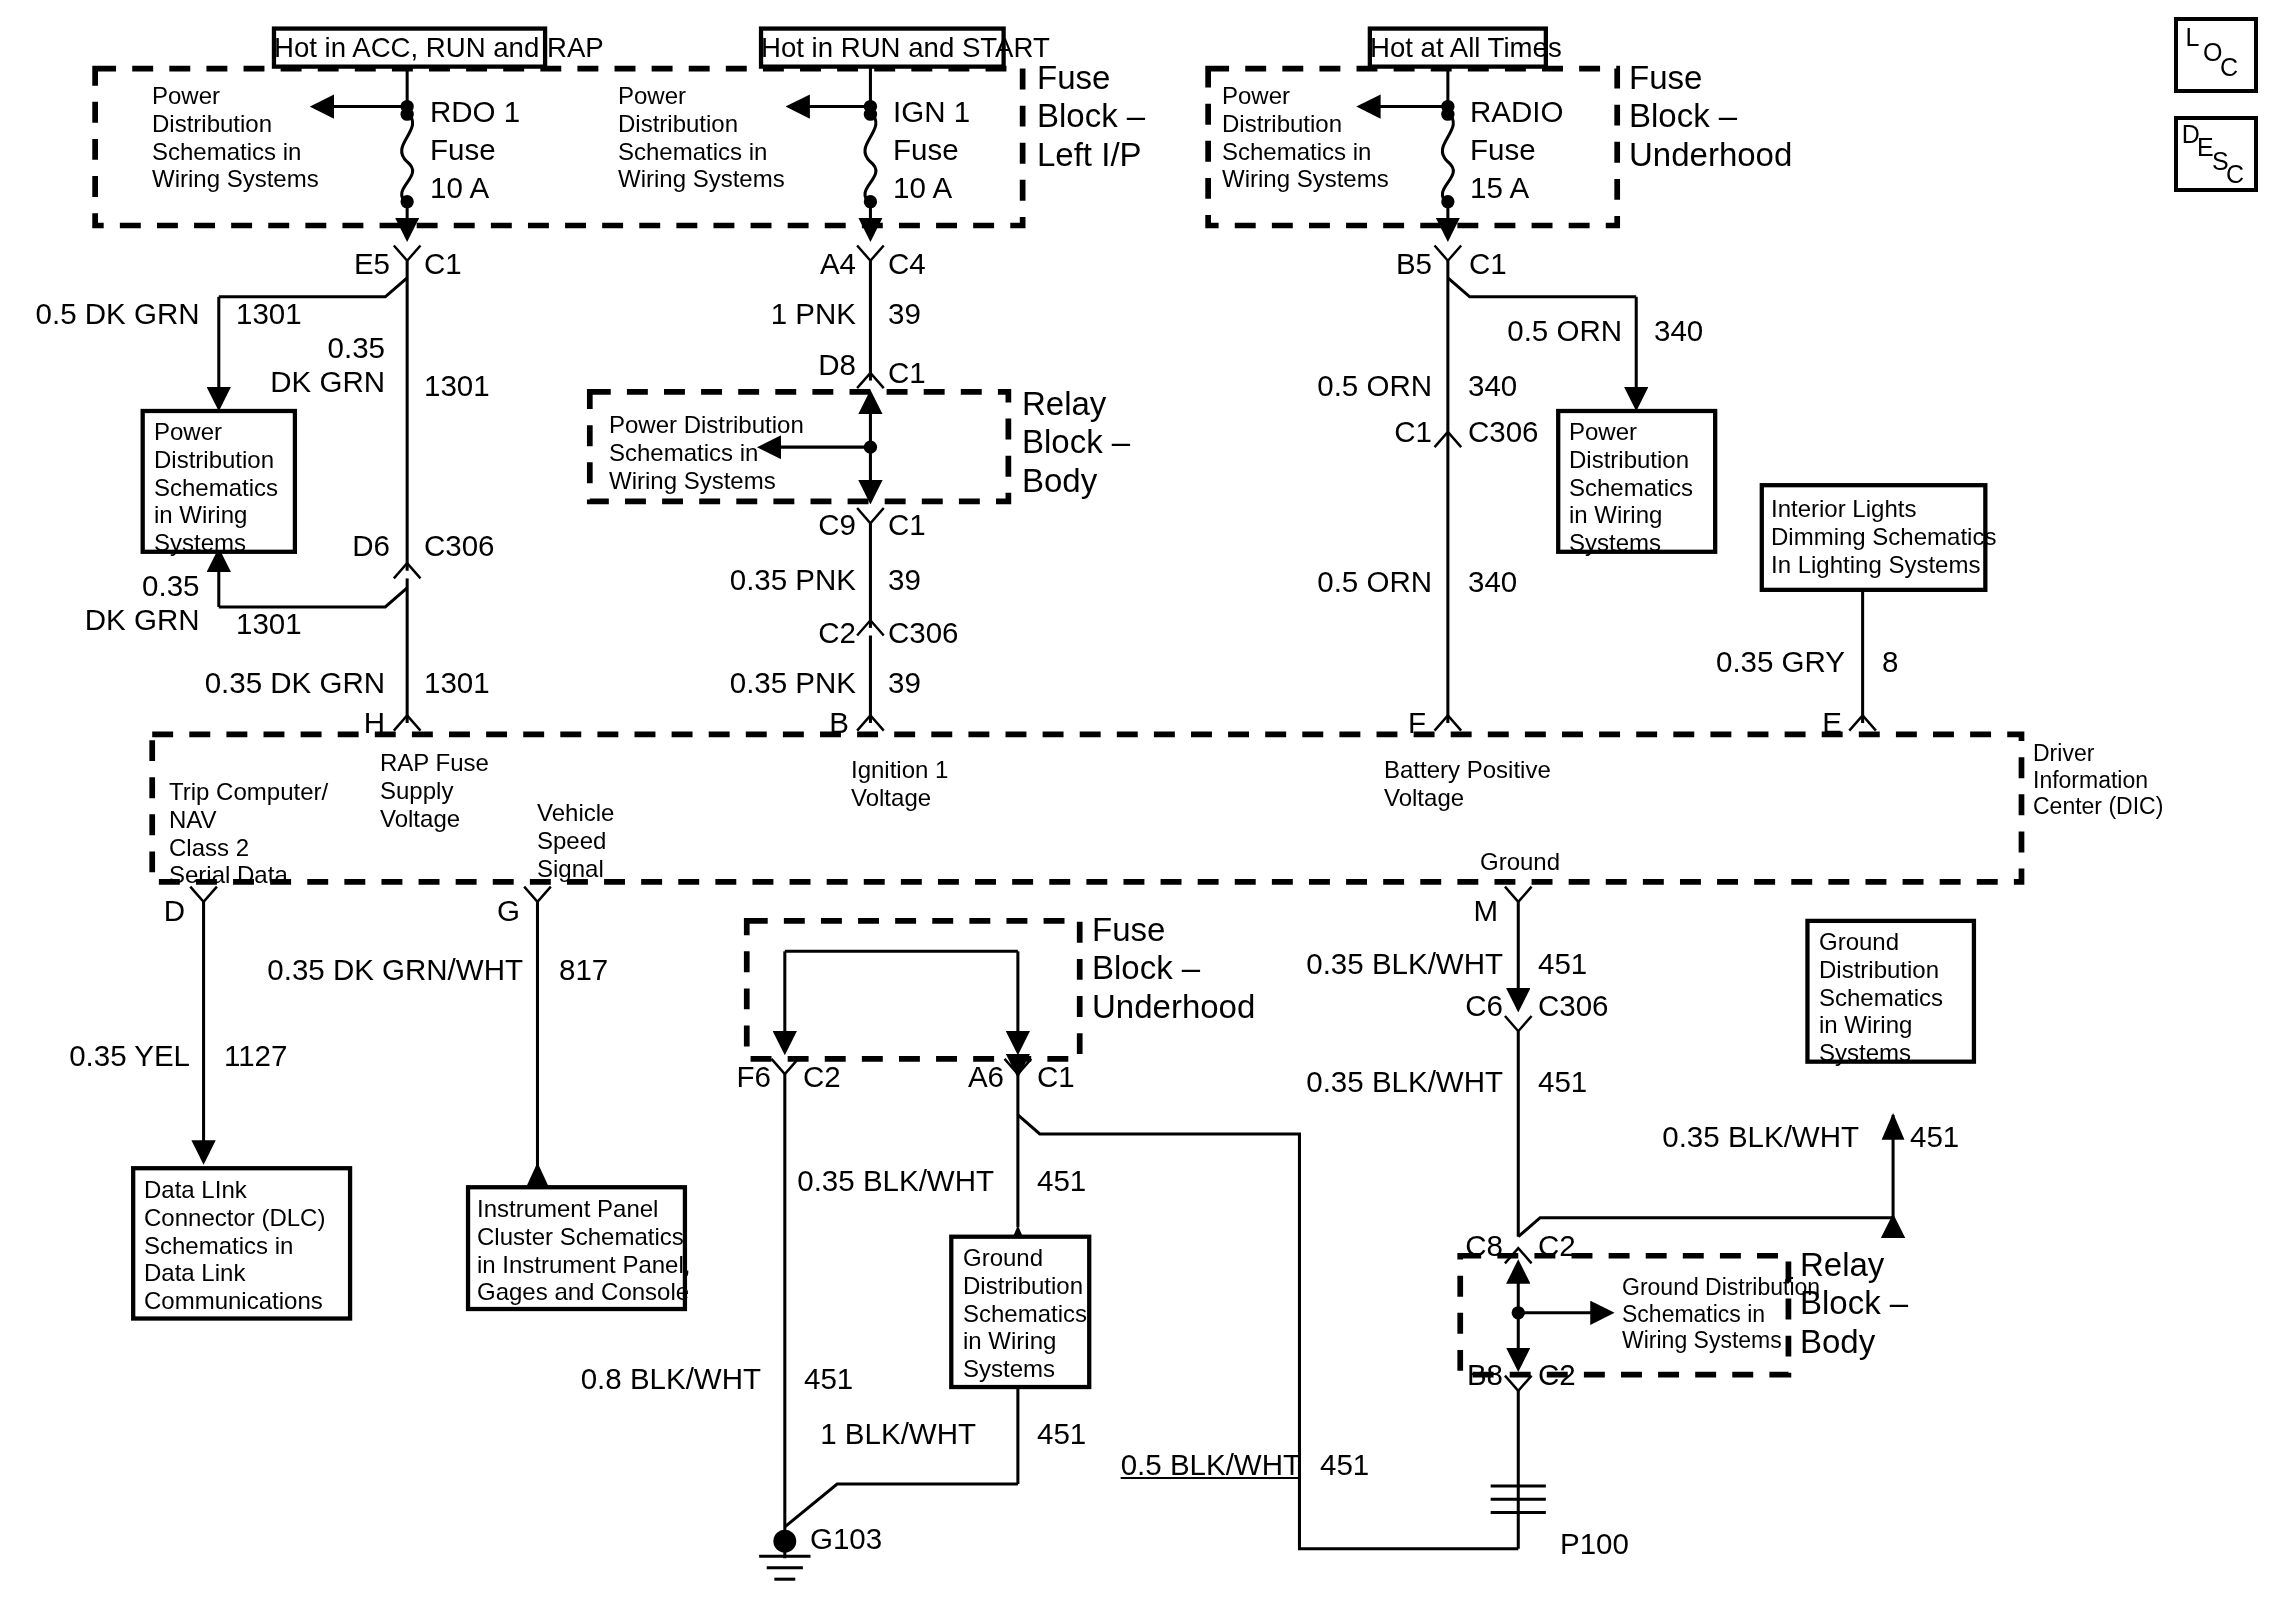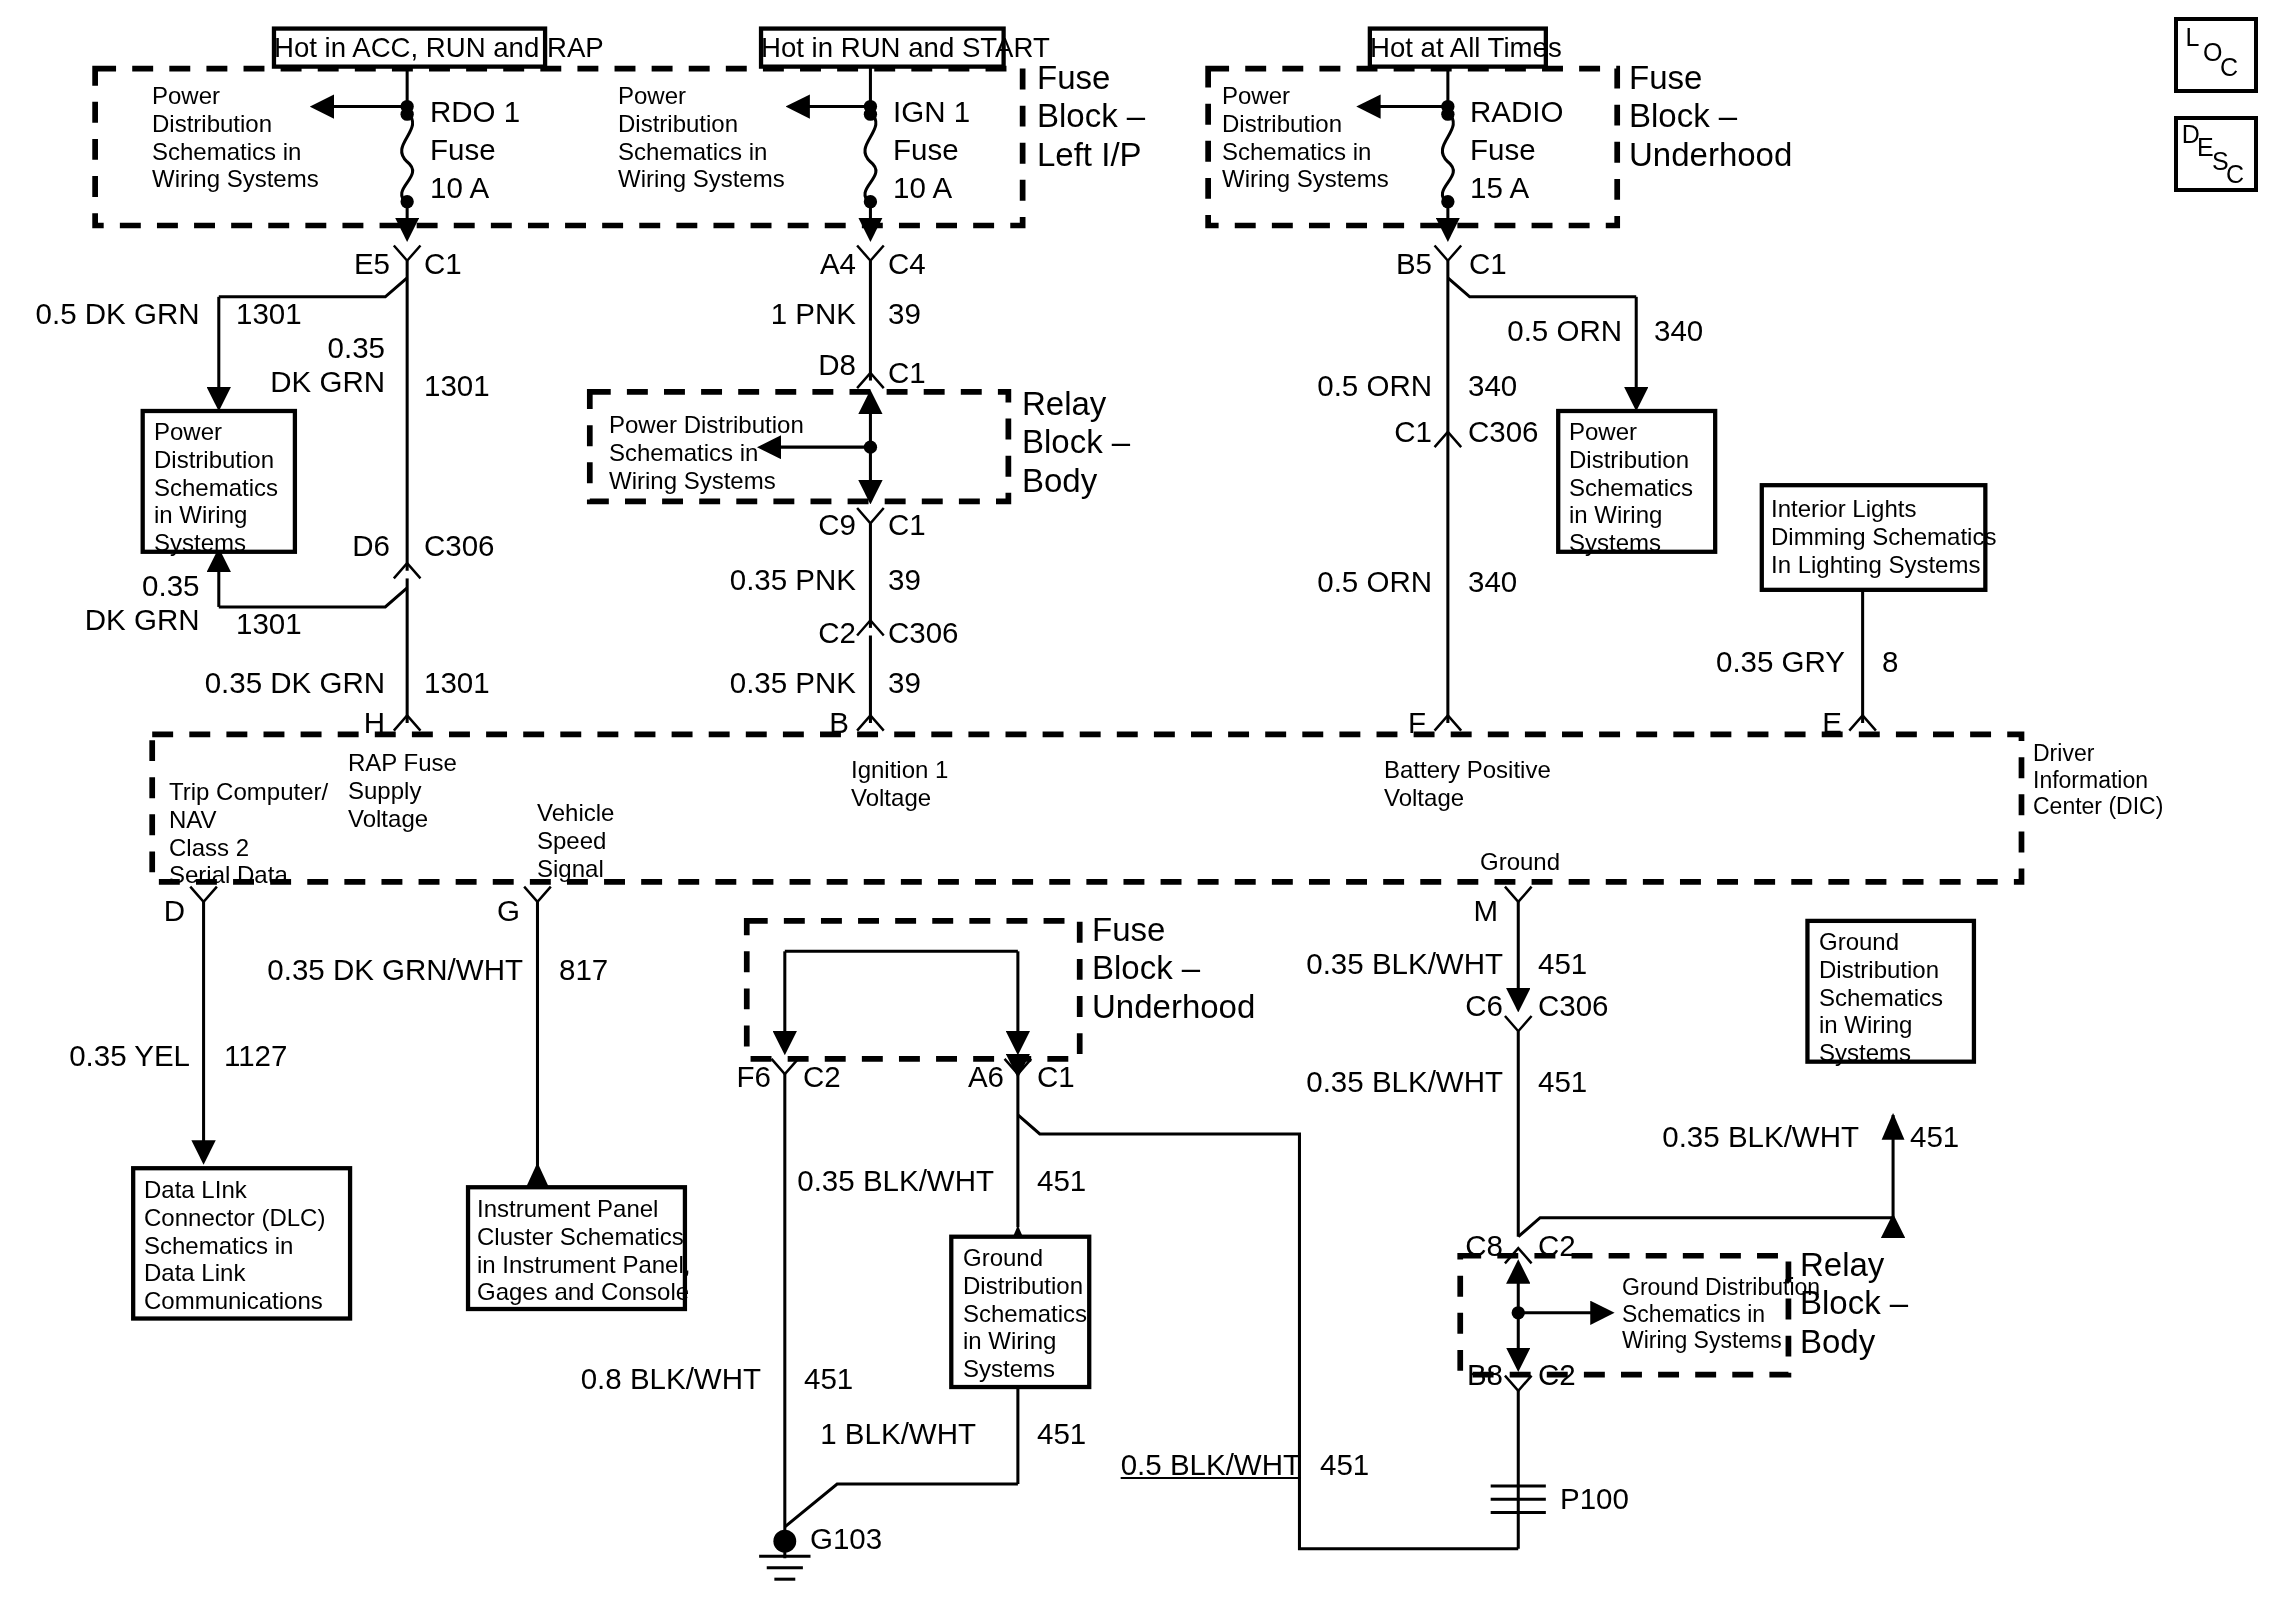--- a/index.html
+++ b/index.html
@@ -360,21 +360,21 @@
 Schematics
 in Wiring
 Systems</div>
 <div class="t lbl" style="left:1819px;top:928px;">Ground
 Distribution
 Schematics
 in Wiring
 Systems</div>
 
 <div class="t big rt" style="left:314px;top:706px;width:71px;">H</div>
-<div class="t lbl" style="left:348px;top:749px;">RAP Fuse
+<div class="t lbl" style="left:380px;top:749px;">RAP Fuse
 Supply
 Voltage</div>
 
 <div class="t big rt" style="left:778px;top:706px;width:71px;">B</div>
 <div class="t lbl" style="left:839px;top:756px;margin-left:12px;">Ignition 1
 Voltage</div>
 
 <div class="t big rt" style="left:1355px;top:706px;width:71px;">F</div>
 <div class="t lbl" style="left:1384px;top:756px;">Battery Positive
 Voltage</div>
@@ -389,21 +389,21 @@
 
 <div class="t big rt" style="left:449px;top:894px;width:71px;">G</div>
 <div class="t lbl" style="left:537px;top:799px;">Vehicle
 Speed
 Signal</div>
 
 <div class="t big rt" style="left:1427px;top:894px;width:71px;">M</div>
 <div class="t lbl" style="left:1480px;top:848px;">Ground</div>
 
 <div class="t big" style="left:810px;top:1522px;">G103</div>
-<div class="t big" style="left:1560px;top:1482px;">P100</div>
+<div class="t big" style="left:1560px;top:1527px;">P100</div>
 
 <div class="loc-box" style="left:2174px;top:17px;width:76px;height:68px;">
   <span class="loc-l" style="left:7.6px;top:1.9px;">L</span>
   <span class="loc-l" style="left:25px;top:17px;">O</span>
   <span class="loc-l" style="left:42px;top:32px;">C</span>
 </div>
 
 <div class="loc-box" style="left:2174px;top:116px;width:76px;height:68px;">
   <span class="loc-l" style="left:3.8px;top:0px;">D</span>
   <span class="loc-l" style="left:19px;top:13.3px;">E</span>

